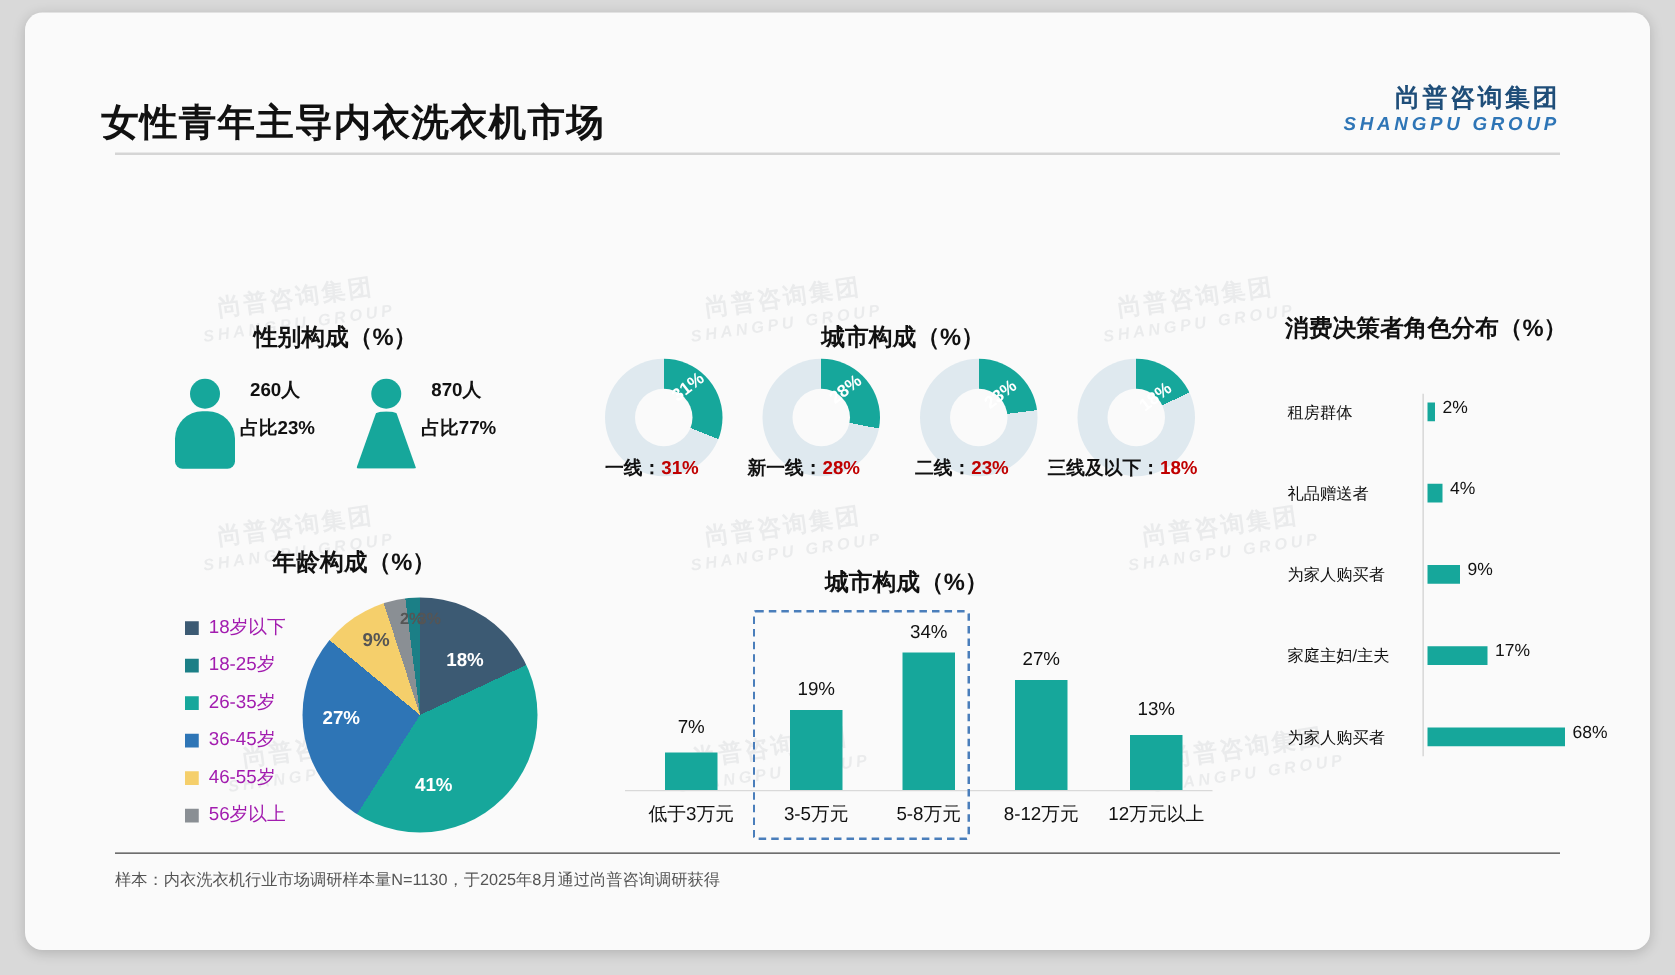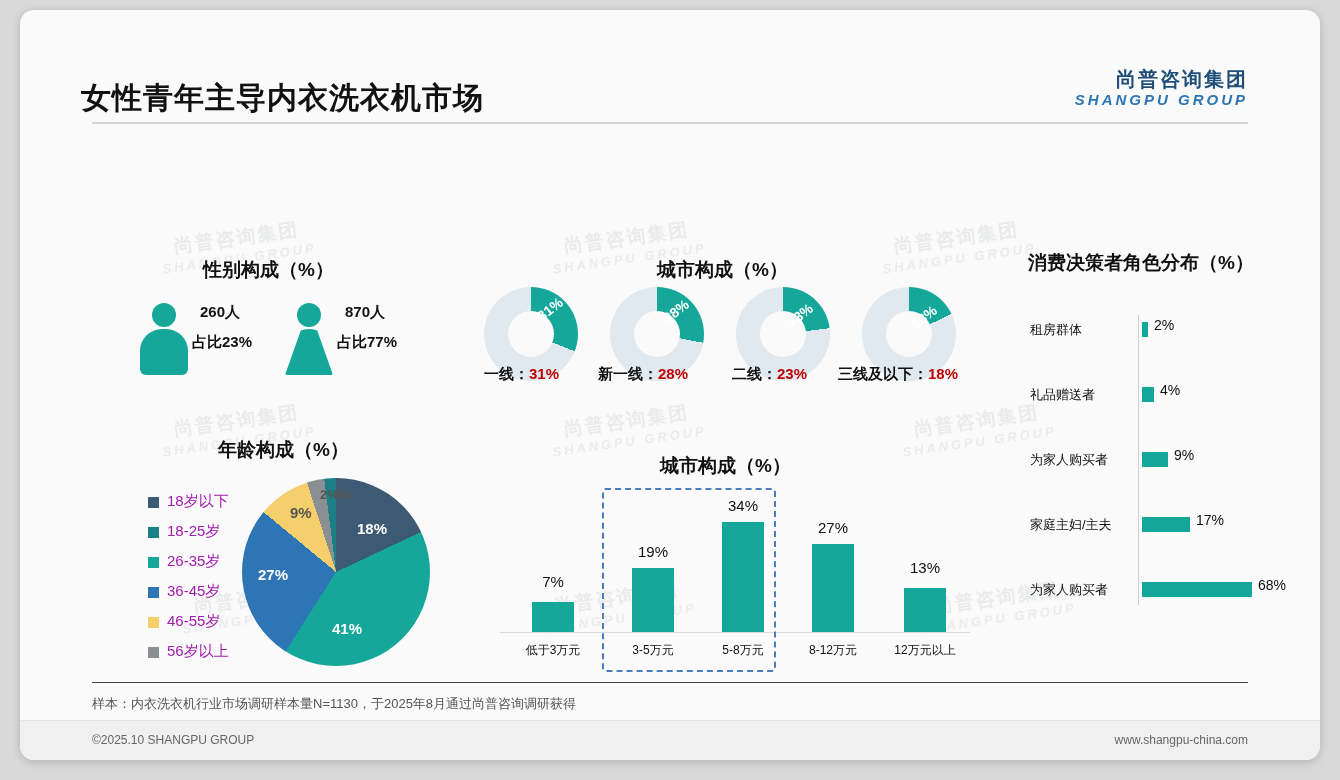--- a/index.html
+++ b/index.html
@@ -36,21 +36,21 @@
 
   
   .lg{position:absolute;font-size:15px;color:#a21caf;}
   .lg i{display:inline-block;width:11px;height:11px;margin-right:8px;vertical-align:middle;}
   .pie{position:absolute;width:188px;height:188px;border-radius:50%;}
   .pie-lab{position:absolute;color:#fff;font-size:15px;font-weight:bold;}
 
   
   .bar{position:absolute;background:#16a79b;width:42px;}
   .bar-val{position:absolute;font-size:15px;color:#111;text-align:center;width:80px;}
-  .bar-cat{position:absolute;font-size:12px;color:#111;text-align:center;width:108px;}
+  .bar-cat{position:absolute;font-size:15px;color:#111;text-align:center;width:108px;}
   .axis{position:absolute;background:#d9d9d9;height:1px;}
   .dash{position:absolute;border:2px dashed #4a7ebb;border-radius:3px;}
 
   
   .hb-wrap{position:absolute;left:1010px;top:285px;width:270px;height:320px;}
   .hb-cat{position:absolute;font-size:13px;color:#111;text-align:left;width:100px;}
   .hb{position:absolute;height:15px;background:#16a79b;}
   .hb-val{position:absolute;font-size:14px;color:#111;}
   .vaxis{position:absolute;left:108px;top:20px;width:1px;height:290px;background:#d0d0d0;}
 
@@ -217,17 +217,13 @@
     <div class="hb" style="left:112px;top:222px;width:48px;"></div>
     <div class="hb-val" style="left:166px;top:217px;">17%</div>
 
     <div class="hb-cat" style="left:0px;top:286px;">为家人购买者</div>
     <div class="hb" style="left:112px;top:287px;width:110px;"></div>
     <div class="hb-val" style="left:228px;top:282px;">68%</div>
   </div>
 
   <div class="note">样本：内衣洗衣机行业市场调研样本量N=1130，于2025年8月通过尚普咨询调研获得</div>
 
-  <div class="foot">
-    <div class="l">©2025.10 SHANGPU GROUP</div>
-    <div class="r">www.shangpu-china.com</div>
-  </div>
 </div>
 
 </body></html>

